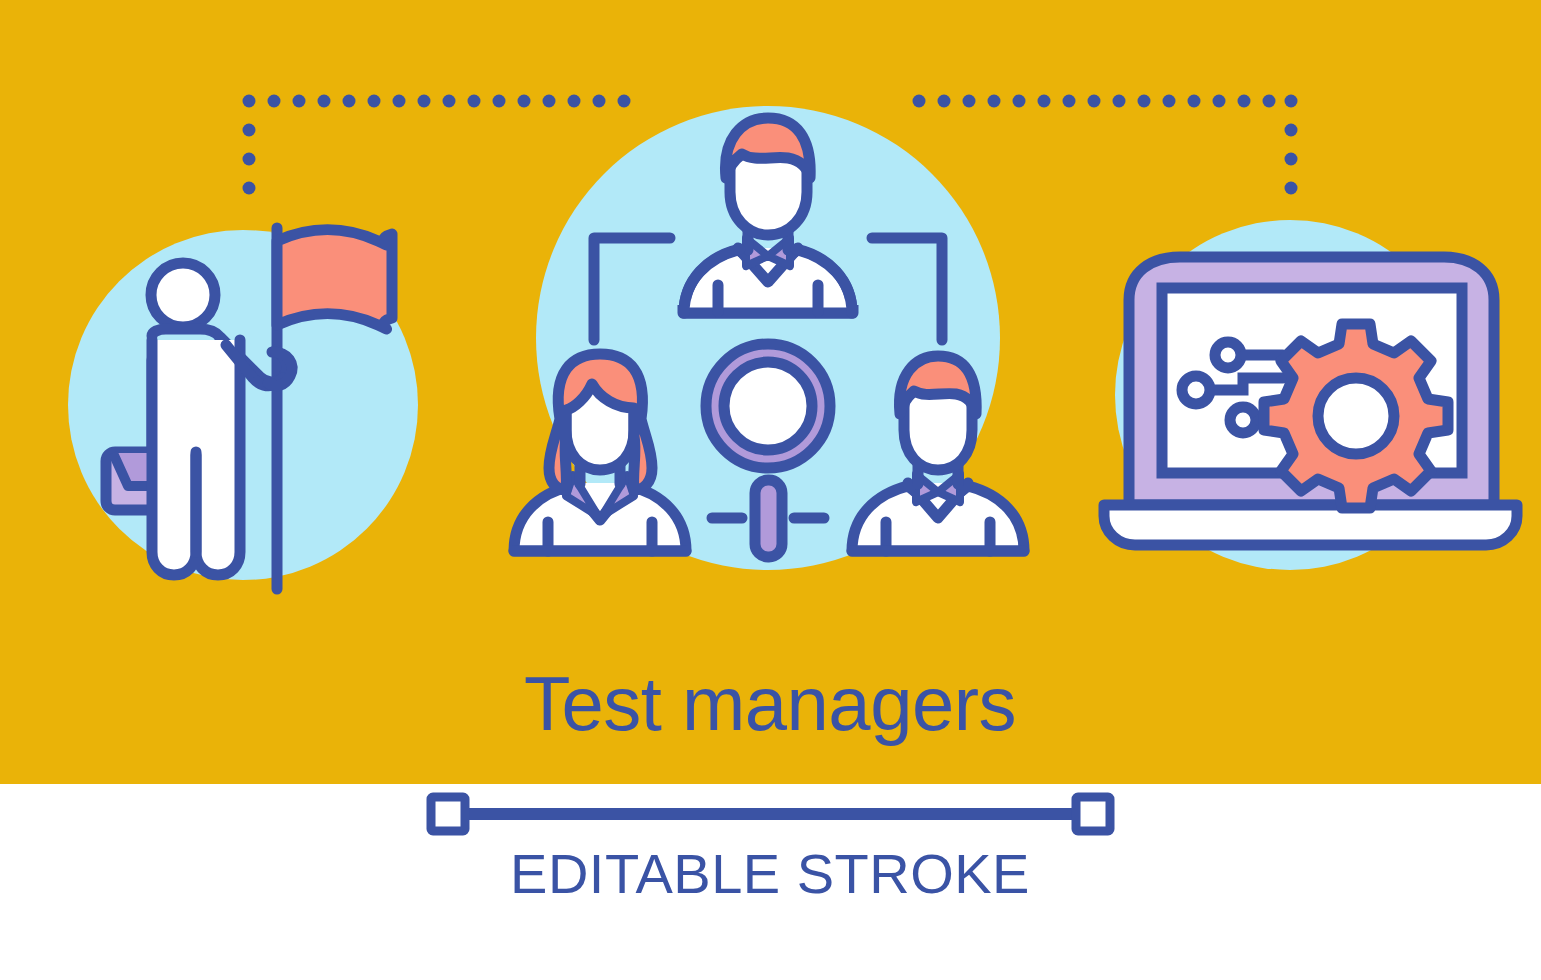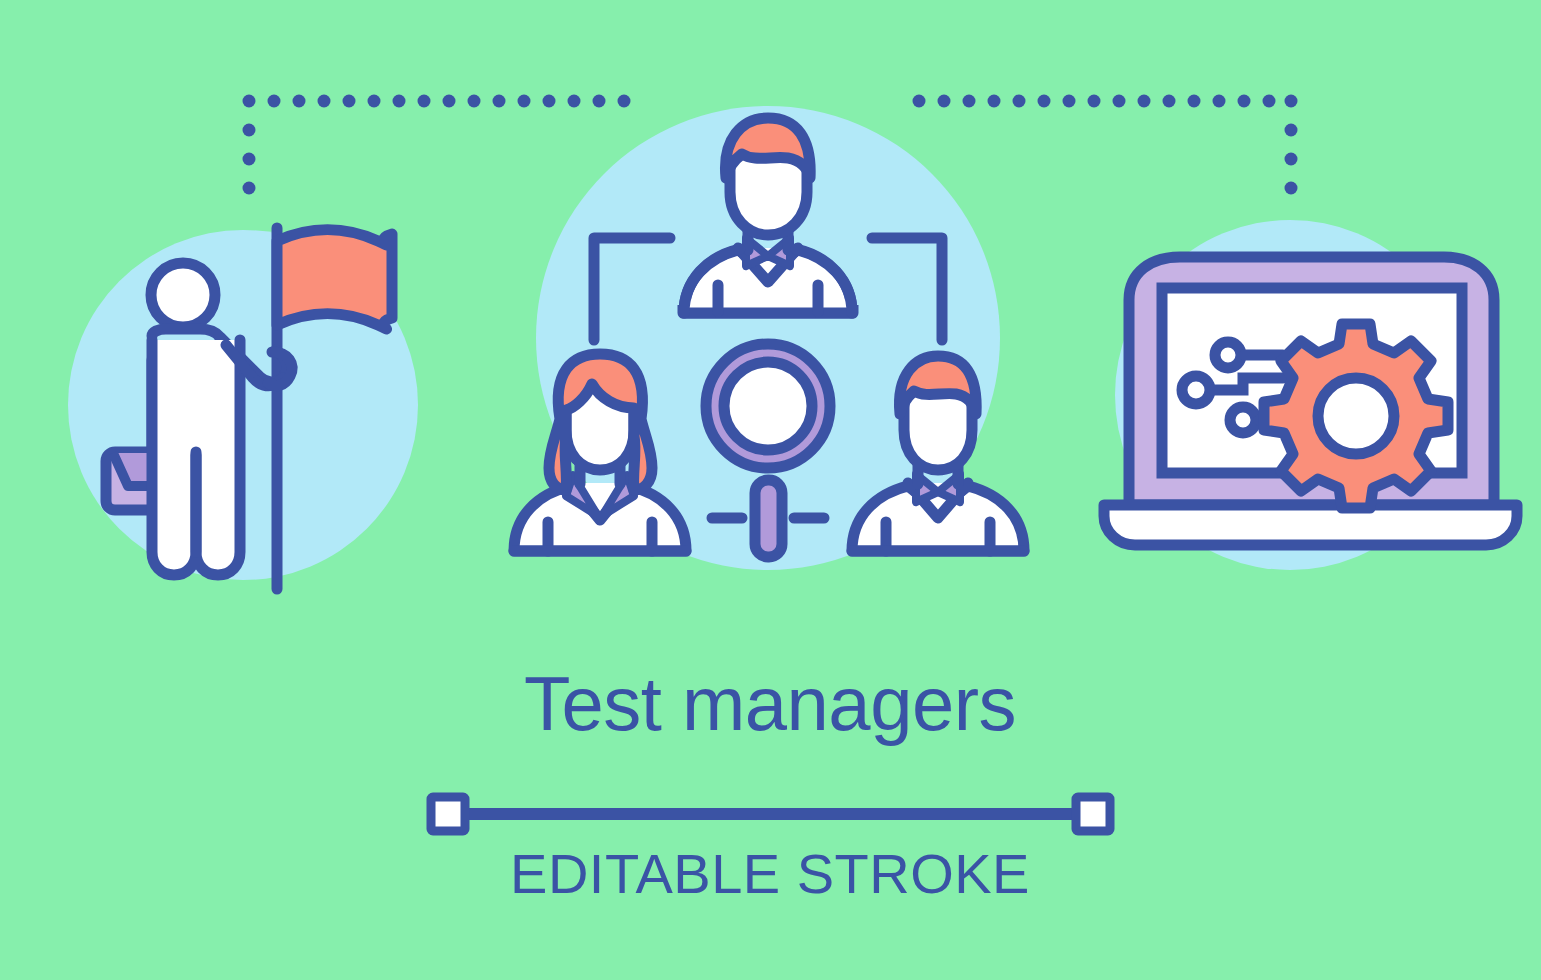--- a/index.html
+++ b/index.html
@@ -9,22 +9,22 @@
   }
   body {
     width: 1541px;
     height: 980px;
     font-family: "Liberation Sans", sans-serif;
     overflow: hidden;
   }
   #stage {
     position: relative;
     width: 1541px;
-    height: 980px;
-    background: #86efac;
+    height: 784px;
+    background: #eab308;
   }
   #artboard {
     position: absolute;
     inset: 0;
     width: 1541px;
     height: 980px;
     display: block;
   }
   .title-text {
     font-family: "Liberation Sans", sans-serif;

